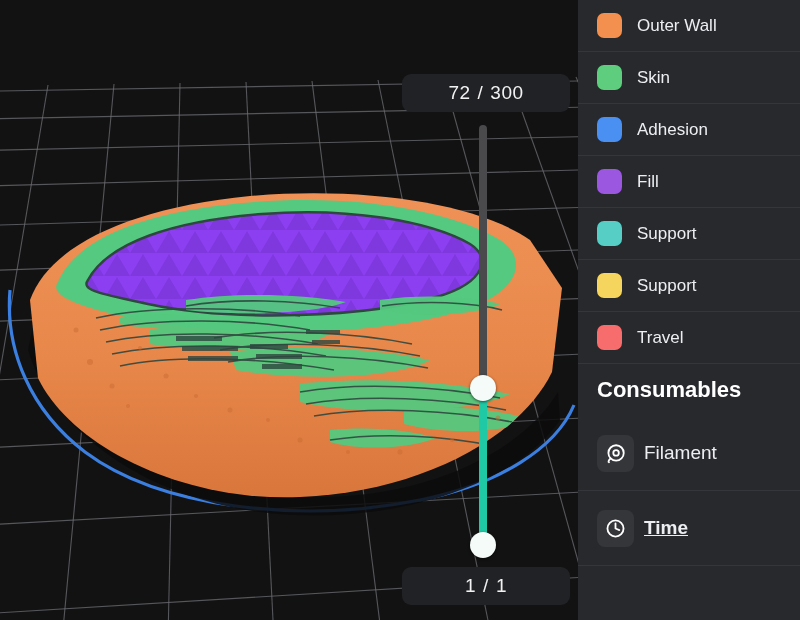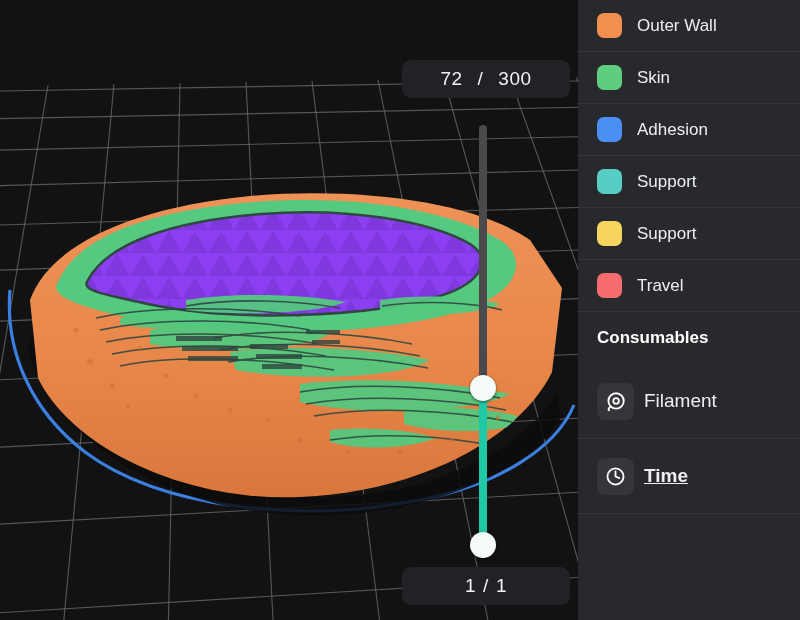--- a/index.html
+++ b/index.html
@@ -35,21 +35,21 @@
   .sl-handle.upper{ top:265px; }
   .sl-handle.lower{ top:422px; }
 
   
   .counter{
     position:absolute; left:402px; width:168px; height:38px;
     background:#212225; border-radius:9px;
     display:flex; align-items:center; justify-content:center;
     color:#f2f2f3; font-size:19px; letter-spacing:.5px;
   }
-  .counter.top{ top:60px;gap:8px; }
+  .counter.top{ top:74px; }
   .counter.bottom{ top:567px; }
   .counter .sep{ padding:0 7px; color:#f2f2f3; }
 
   
   .panel{
     width:222px; height:620px; background:#28292d; overflow:hidden;
     display:flex; flex-direction:column;
   }
   .legend-row{
     height:52px; flex:0 0 52px; display:flex; align-items:center;
@@ -57,21 +57,21 @@
   }
   .swatch{
     width:25px; height:25px; border-radius:7px; flex:0 0 25px;
   }
   .legend-label{
     margin-left:15px; color:#eceef2; font-size:17px; white-space:nowrap;
   }
 
   .section-head{
     height:52px; flex:0 0 52px; display:flex; align-items:center;
-    padding:0 0 0 19px; color:#ffffff; font-size:17px; font-weight:bold;
+    padding:0 0 0 19px; color:#ffffff; font-size:22px; font-weight:bold;
   }
   .cons-row{
     height:75px; flex:0 0 75px; display:flex; align-items:center;
     padding:0 0 0 19px; border-bottom:1px solid #35363b;
   }
   .cons-icon{
     width:37px; height:37px; flex:0 0 37px; border-radius:8px;
     background:#35363a; display:flex; align-items:center; justify-content:center;
   }
   .cons-label{ margin-left:10px; color:#eceef2; font-size:19px; }
@@ -243,20 +243,24 @@
     </div>
     <div class="legend-row">
       <span class="swatch" style="background: rgb(94, 206, 126);"></span>
       <span class="legend-label">Skin</span>
     </div>
     <div class="legend-row">
       <span class="swatch" style="background: rgb(74, 144, 242);"></span>
       <span class="legend-label">Adhesion</span>
     </div>
     <div class="legend-row">
+      <span class="swatch" style="background: rgb(155, 87, 224);"></span>
+      <span class="legend-label">Fill</span>
+    </div>
+    <div class="legend-row">
       <span class="swatch" style="background: rgb(86, 206, 198);"></span>
       <span class="legend-label">Support</span>
     </div>
     <div class="legend-row">
       <span class="swatch" style="background: rgb(246, 213, 94);"></span>
       <span class="legend-label">Support</span>
     </div>
     <div class="legend-row">
       <span class="swatch" style="background: rgb(247, 109, 109);"></span>
       <span class="legend-label">Travel</span>

